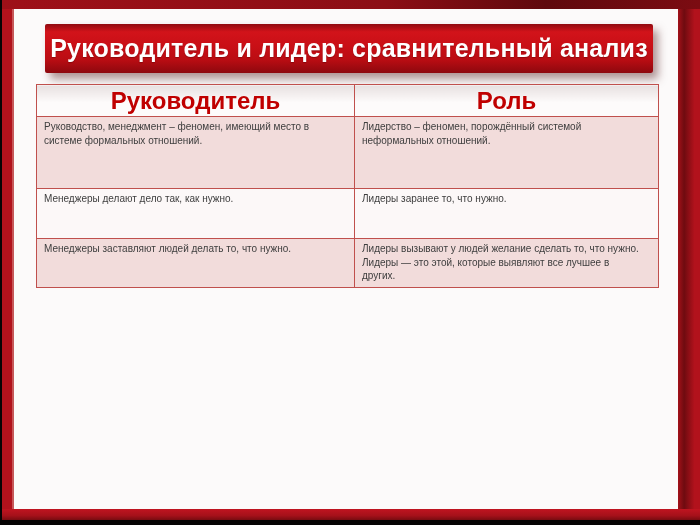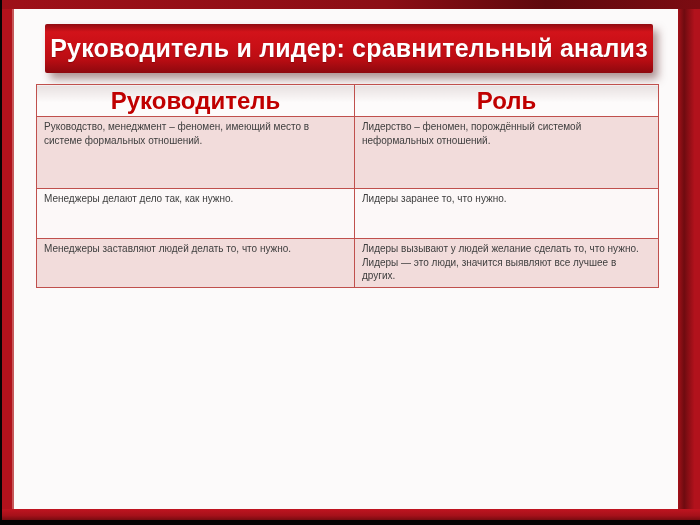--- a/index.html
+++ b/index.html
@@ -92,21 +92,21 @@
             <td>Руководство, менеджмент – феномен, имеющий место в системе формальных отношений.</td>
             <td>Лидерство – феномен, порождённый системой неформальных отношений.</td>
           </tr>
           <tr>
             <td>Менеджеры делают дело так, как нужно.</td>
             <td>Лидеры заранее то, что нужно.</td>
           </tr>
           <tr>
             <td>Менеджеры заставляют людей делать то, что нужно.</td>
             <td>Лидеры вызывают у людей желание сделать то, что нужно.
-Лидеры — это люди, значится выявляют все лучшее в других.</td>
+Лидеры — это этой, которые выявляют все лучшее в других.</td>
           </tr>
         </tbody>
     </table>
 
   </div>
   <div class="frame-right"></div>
   <div class="frame-bottom"></div>
   <div class="left-highlight"></div>
   <div class="edge-left-black"></div>
   <div class="edge-bottom-black"></div>

